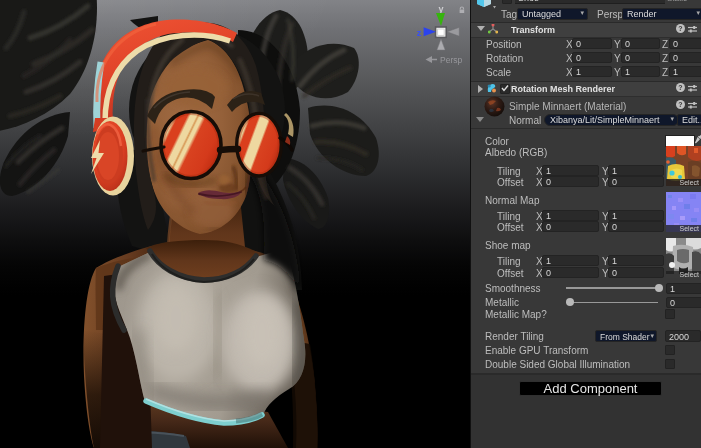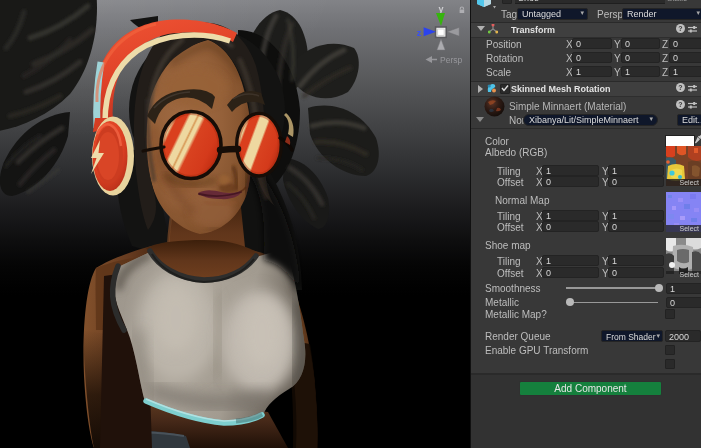--- a/index.html
+++ b/index.html
@@ -383,21 +383,21 @@
     <div style="position:absolute;left:7px;top:84.5px;width:0;height:0;border-top:4px solid transparent;border-bottom:4px solid transparent;border-left:5px solid #b0b0b0;"></div>
     <svg style="position:absolute;left:15px;top:82.5px;" width="11" height="11" viewBox="0 0 11 11">
       <path d="M2,9 Q1,4 4,2 Q7,0 9,2 Q10,4 8,5 Q5,6 5,9 Z" fill="#4fc3e8"></path>
       <circle cx="8" cy="7.5" r="2" fill="#e8934f"></circle>
       <circle cx="3.2" cy="3" r="1.6" fill="#2a89b0"></circle>
     </svg>
     <div class="chk" style="left:29px;top:83.5px;"></div>
     <svg style="position:absolute;left:29px;top:83px;" width="10" height="10" viewBox="0 0 10 10">
         <path d="M2,5 L4,7.5 L8,2.5" stroke="#ddd" stroke-width="1.4" fill="none"></path>
       </svg>
-    <div class="boldt" style="position:absolute;left:40px;top:83.5px;">Skinned Mesh Rotation</div>
+    <div class="boldt" style="position:absolute;left:40px;top:83.5px;">Rotation Mesh Renderer</div>
     <div style="position:absolute;left:205px;top:83px;width:9px;height:9px;border-radius:50%;background:#c0c0c0;color:#383838;font-size:7px;font-weight:bold;text-align:center;line-height:9px;">?</div>
     <svg style="position:absolute;left:217px;top:83.5px;" width="9" height="9" viewBox="0 0 9 9">
       <line x1="0" y1="2.5" x2="9" y2="2.5" stroke="#c0c0c0" stroke-width="1.2"></line>
       <line x1="0" y1="6" x2="9" y2="6" stroke="#c0c0c0" stroke-width="1.2"></line>
       <rect x="5.2" y="1" width="2" height="3" fill="#c0c0c0"></rect>
       <rect x="1.8" y="4.5" width="2" height="3" fill="#c0c0c0"></rect>
     </svg>
     <div style="position:absolute;left:227.5px;top:82px;color:#c0c0c0;font-size:8px;">⋮</div>
 
     <svg style="position:absolute;left:13px;top:96px;" width="21" height="21" viewBox="0 0 21 21">
@@ -416,21 +416,21 @@
     <div class="lbl" style="left:38px;top:101px;color:#b5b5b5;">Simple Minnaert (Material)</div>
     <div style="position:absolute;left:205px;top:100px;width:9px;height:9px;border-radius:50%;background:#c0c0c0;color:#383838;font-size:7px;font-weight:bold;text-align:center;line-height:9px;">?</div>
     <svg style="position:absolute;left:217px;top:100.5px;" width="9" height="9" viewBox="0 0 9 9">
       <line x1="0" y1="2.5" x2="9" y2="2.5" stroke="#c0c0c0" stroke-width="1.2"></line>
       <line x1="0" y1="6" x2="9" y2="6" stroke="#c0c0c0" stroke-width="1.2"></line>
       <rect x="5.2" y="1" width="2" height="3" fill="#c0c0c0"></rect>
       <rect x="1.8" y="4.5" width="2" height="3" fill="#c0c0c0"></rect>
     </svg>
     <div style="position:absolute;left:5px;top:117px;width:0;height:0;border-left:4px solid transparent;border-right:4px solid transparent;border-top:5px solid #8a8a8a;"></div>
     <div class="lbl" style="left:38px;top:115px;">Normal</div>
-    <div class="ddown" style="left:52px;top:113.5px;width:133px;height:10px;border-radius:6px;">
+    <div class="ddown" style="left:73px;top:113.5px;width:133px;height:10px;border-radius:6px;">
         <span style="position:absolute;left:5px;top:0.5px;">Xibanya/Lit/SimpleMinnaert</span>
       <span style="position:absolute;right:4px;top:0.5px;color:#aaa;font-size:7px;">▾</span>
       </div>
     <div class="ddown" style="left:206px;top:113.5px;width:26px;height:10px;">
         <span style="position:absolute;left:4px;top:0.5px;">Edit...</span>
       </div>
     <div class="sep" style="top:128px;"></div>
 
     <div class="lbl" style="left:14px;top:135.5px;">Color</div>
     <div style="position:absolute;left:194px;top:134.5px;width:28px;height:10px;background:#fff;border:1px solid #222;"></div>
@@ -471,21 +471,21 @@
     <div class="lbl" style="left:26px;top:177px;">Offset</div>
     <div class="lbl" style="left:65px;top:177px;">X</div>
       <div class="fld" style="left:71px;top:176px;width:55px;height:9px;">
         <span>0</span>
       </div>
     <div class="lbl" style="left:131px;top:177px;">Y</div>
       <div class="fld" style="left:137px;top:176px;width:54px;height:9px;">
         <span>0</span>
       </div>
 
-    <div class="lbl" style="left:14px;top:194.5px;margin-left:10px;">Normal Map</div>
+    <div class="lbl" style="left:14px;top:194.5px;">Normal Map</div>
     <div id="thumbNormal" style="position:absolute;left:195px;top:192px;width:35px;height:40px;">
       <svg width="35" height="40" viewBox="0 0 35 40">
         <rect width="35" height="40" fill="#8584f4"></rect>
         <rect x="2" y="3" width="4" height="3" fill="#6f84e8"></rect>
           <rect x="12" y="6" width="5" height="4" fill="#9a8ff8"></rect>
         <rect x="24" y="2" width="6" height="5" fill="#7a7af0"></rect>
           <rect x="6" y="14" width="4" height="4" fill="#a497fa"></rect>
         <rect x="18" y="12" width="6" height="5" fill="#6f7eea"></rect>
           <rect x="28" y="16" width="5" height="4" fill="#968cf6"></rect>
         <rect x="2" y="22" width="6" height="5" fill="#7d88f0"></rect>
@@ -558,28 +558,29 @@
       </div>
     <div class="lbl" style="left:14px;top:297px;">Metallic</div>
     <div style="position:absolute;left:95px;top:301.5px;width:92px;height:1.5px;background:#999;"></div>
     <div style="position:absolute;left:95px;top:298px;width:8px;height:8px;border-radius:50%;background:#b9b9b9;"></div>
     <div class="fld" style="left:195px;top:297px;width:36px;height:9px;">
         <span>0</span>
       </div>
     <div class="lbl" style="left:14px;top:308.5px;">Metallic Map?</div>
     <div class="chk" style="left:194px;top:308.5px;"></div>
 
-    <div class="lbl" style="left:14px;top:331px;">Render Queue</div>
-    <div class="ddown" style="left:130px;top:330px;width:60px;height:10px;font-size:8.5px;">
+    <div class="lbl" style="left:14px;top:331px;">Render Tiling</div>
+    <div class="ddown" style="left:124px;top:330px;width:60px;height:10px;font-size:8.5px;">
         <span style="position:absolute;left:4px;top:1px;">From Shader</span>
       <span style="position:absolute;right:2px;top:1px;color:#aaa;font-size:7px;">▾</span>
       </div>
     <div class="fld" style="left:194px;top:330px;width:34px;height:10px;">
         <span style="top:1.5px;">2000</span>
       </div>
     <div class="lbl" style="left:14px;top:345px;">Enable GPU Transform</div>
     <div class="chk" style="left:194px;top:345px;"></div>
+    <div class="lbl" style="left:14px;top:359px;">Double Sided Global Illumination</div>
     <div class="chk" style="left:194px;top:359px;"></div>
     <div class="sep" style="top:373px;height:2px;background:#2a2a2a;"></div>
     <div style="position:absolute;left:0;top:375px;width:230px;height:73px;background:#323232;"></div>
-    <div style="position:absolute;left:48px;top:380.5px;width:141px;height:13px;background:#15803d;border:1px solid #303030;border-radius:2px;color:#e6e6e6;font-size:10px;text-align:center;line-height:13px;">Add Component</div>
+    <div style="position:absolute;left:48px;top:380.5px;width:141px;height:13px;background:#000000;border:1px solid #303030;border-radius:2px;color:#e6e6e6;font-size:13px;text-align:center;line-height:13px;">Add Component</div>
   </div>
 </div>
 
 </body></html>

